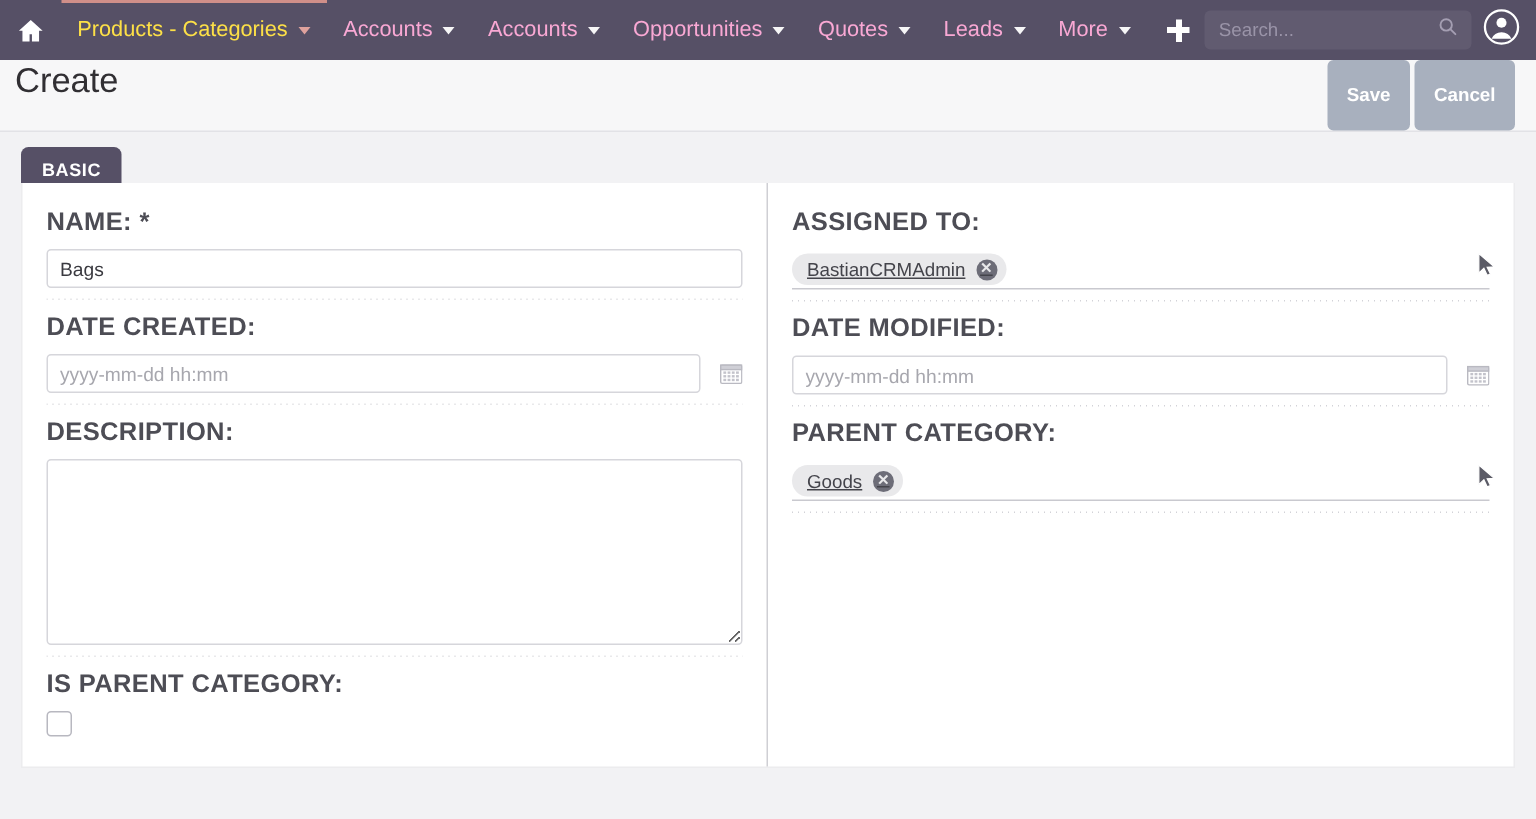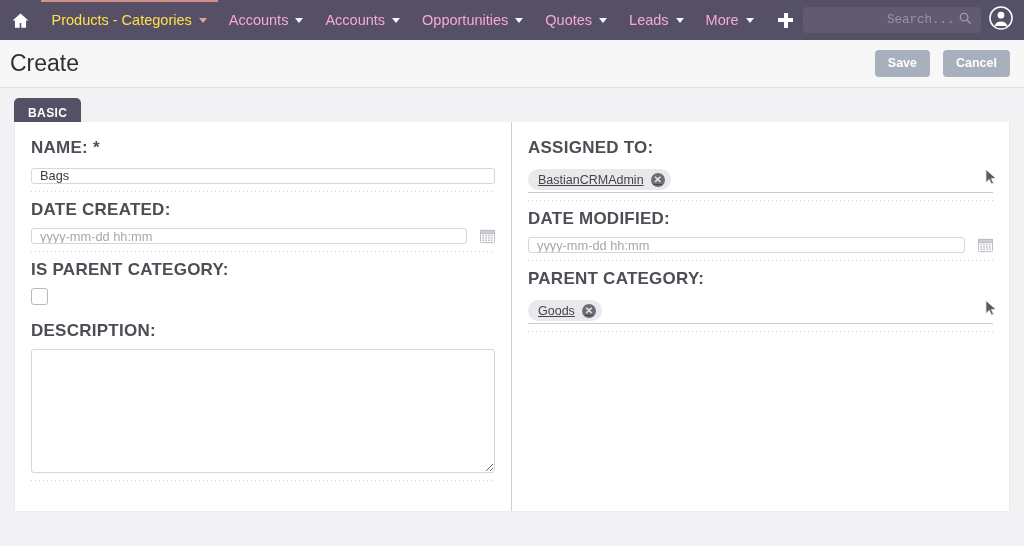--- a/index.html
+++ b/index.html
@@ -76,53 +76,52 @@
     background: #615b70;
     border-radius: 4px;
     margin-left: 2px;
     display: flex; align-items: center;
   }
   .search-wrap input {
     background: transparent;
     border: 0; outline: 0;
     color: #d9d5e0;
     font-size: 12.5px;
-    font-family: Liberation Mono, monospace;
+    font-family: Liberation Sans, sans-serif;
     padding: 0 26px 0 10px;
-    width: 100%; height: 100%; text-align: right;
+    width: 100%; height: 100%;
   }
   .search-wrap input::placeholder { color: #9a94a8; }
   .search-icon {
     position: absolute; right: 9px; top: 50%;
     transform: translateY(-50%);
     pointer-events: none;
   }
   .nav-avatar {
     width: 38px; height: 40px;
     display: flex; align-items: center; justify-content: center;
     cursor: pointer;
     margin-left: 4px;
   }
 
   
   .page-header {
     height: 48px;
     background: #f7f7f8;
     border-bottom: 1px solid #e2e2e6;
     display: flex;
-    align-items: center;
     justify-content: space-between;
     padding: 0 14px 0 10px;
   }
   .page-title {
     font-size: 23px;
     color: #312f33;
     font-weight: normal;
   }
-  .header-actions { display: flex; gap: 13px; }
+  .header-actions { display: flex; gap: 3px; }
   .btn {
     background: #a8b0be;
     color: #ffffff;
     border: 0;
     border-radius: 4px;
     font-size: 12.5px;
     font-weight: bold;
     font-family: "Liberation Sans", sans-serif;
     padding: 6px 13px;
     cursor: pointer;
@@ -181,21 +180,21 @@
     font-weight: bold;
     color: #4d4d55;
     letter-spacing: .25px;
     margin-bottom: 8px;
     text-transform: uppercase;
   }
   .flabel .req { color: #4d4d55; }
 
   .txtinput {
     width: 100%;
-    height: 16px;
+    height: 26px;
     border: 1px solid #d6d6db;
     border-radius: 3px;
     padding: 0 8px;
     font-size: 12.8px;
     color: #3a3a40;
     font-family: "Liberation Sans", sans-serif;
     outline: none;
     background: #fff;
   }
   .txtinput::placeholder { color: #a7a7ae; }
@@ -392,28 +391,28 @@
               <rect x="2.4" y="11.2" width="2" height="1.7"></rect>
                 <rect x="5.4" y="11.2" width="2" height="1.7"></rect>
               <rect x="8.4" y="11.2" width="2" height="1.7"></rect>
                 <rect x="11.4" y="11.2" width="2" height="1.7"></rect>
             </g>
           </svg>
         </span>
       </div>
     </div>
 
+    <div class="field">
+      <div class="flabel">DESCRIPTION:</div>
+      <textarea class="txtarea" style=""></textarea>
+    </div>
+
     <div class="field no-rule">
       <div class="flabel">IS PARENT CATEGORY:</div>
       <input type="checkbox" class="chk" style="">
-    </div>
-
-    <div class="field">
-      <div class="flabel">DESCRIPTION:</div>
-      <textarea class="txtarea" style=""></textarea>
     </div>
 
   </div>
 
   <div class="col right">
 
     <div class="field">
       <div class="flabel">ASSIGNED TO:</div>
       <div class="relate">
         <span class="pill">

